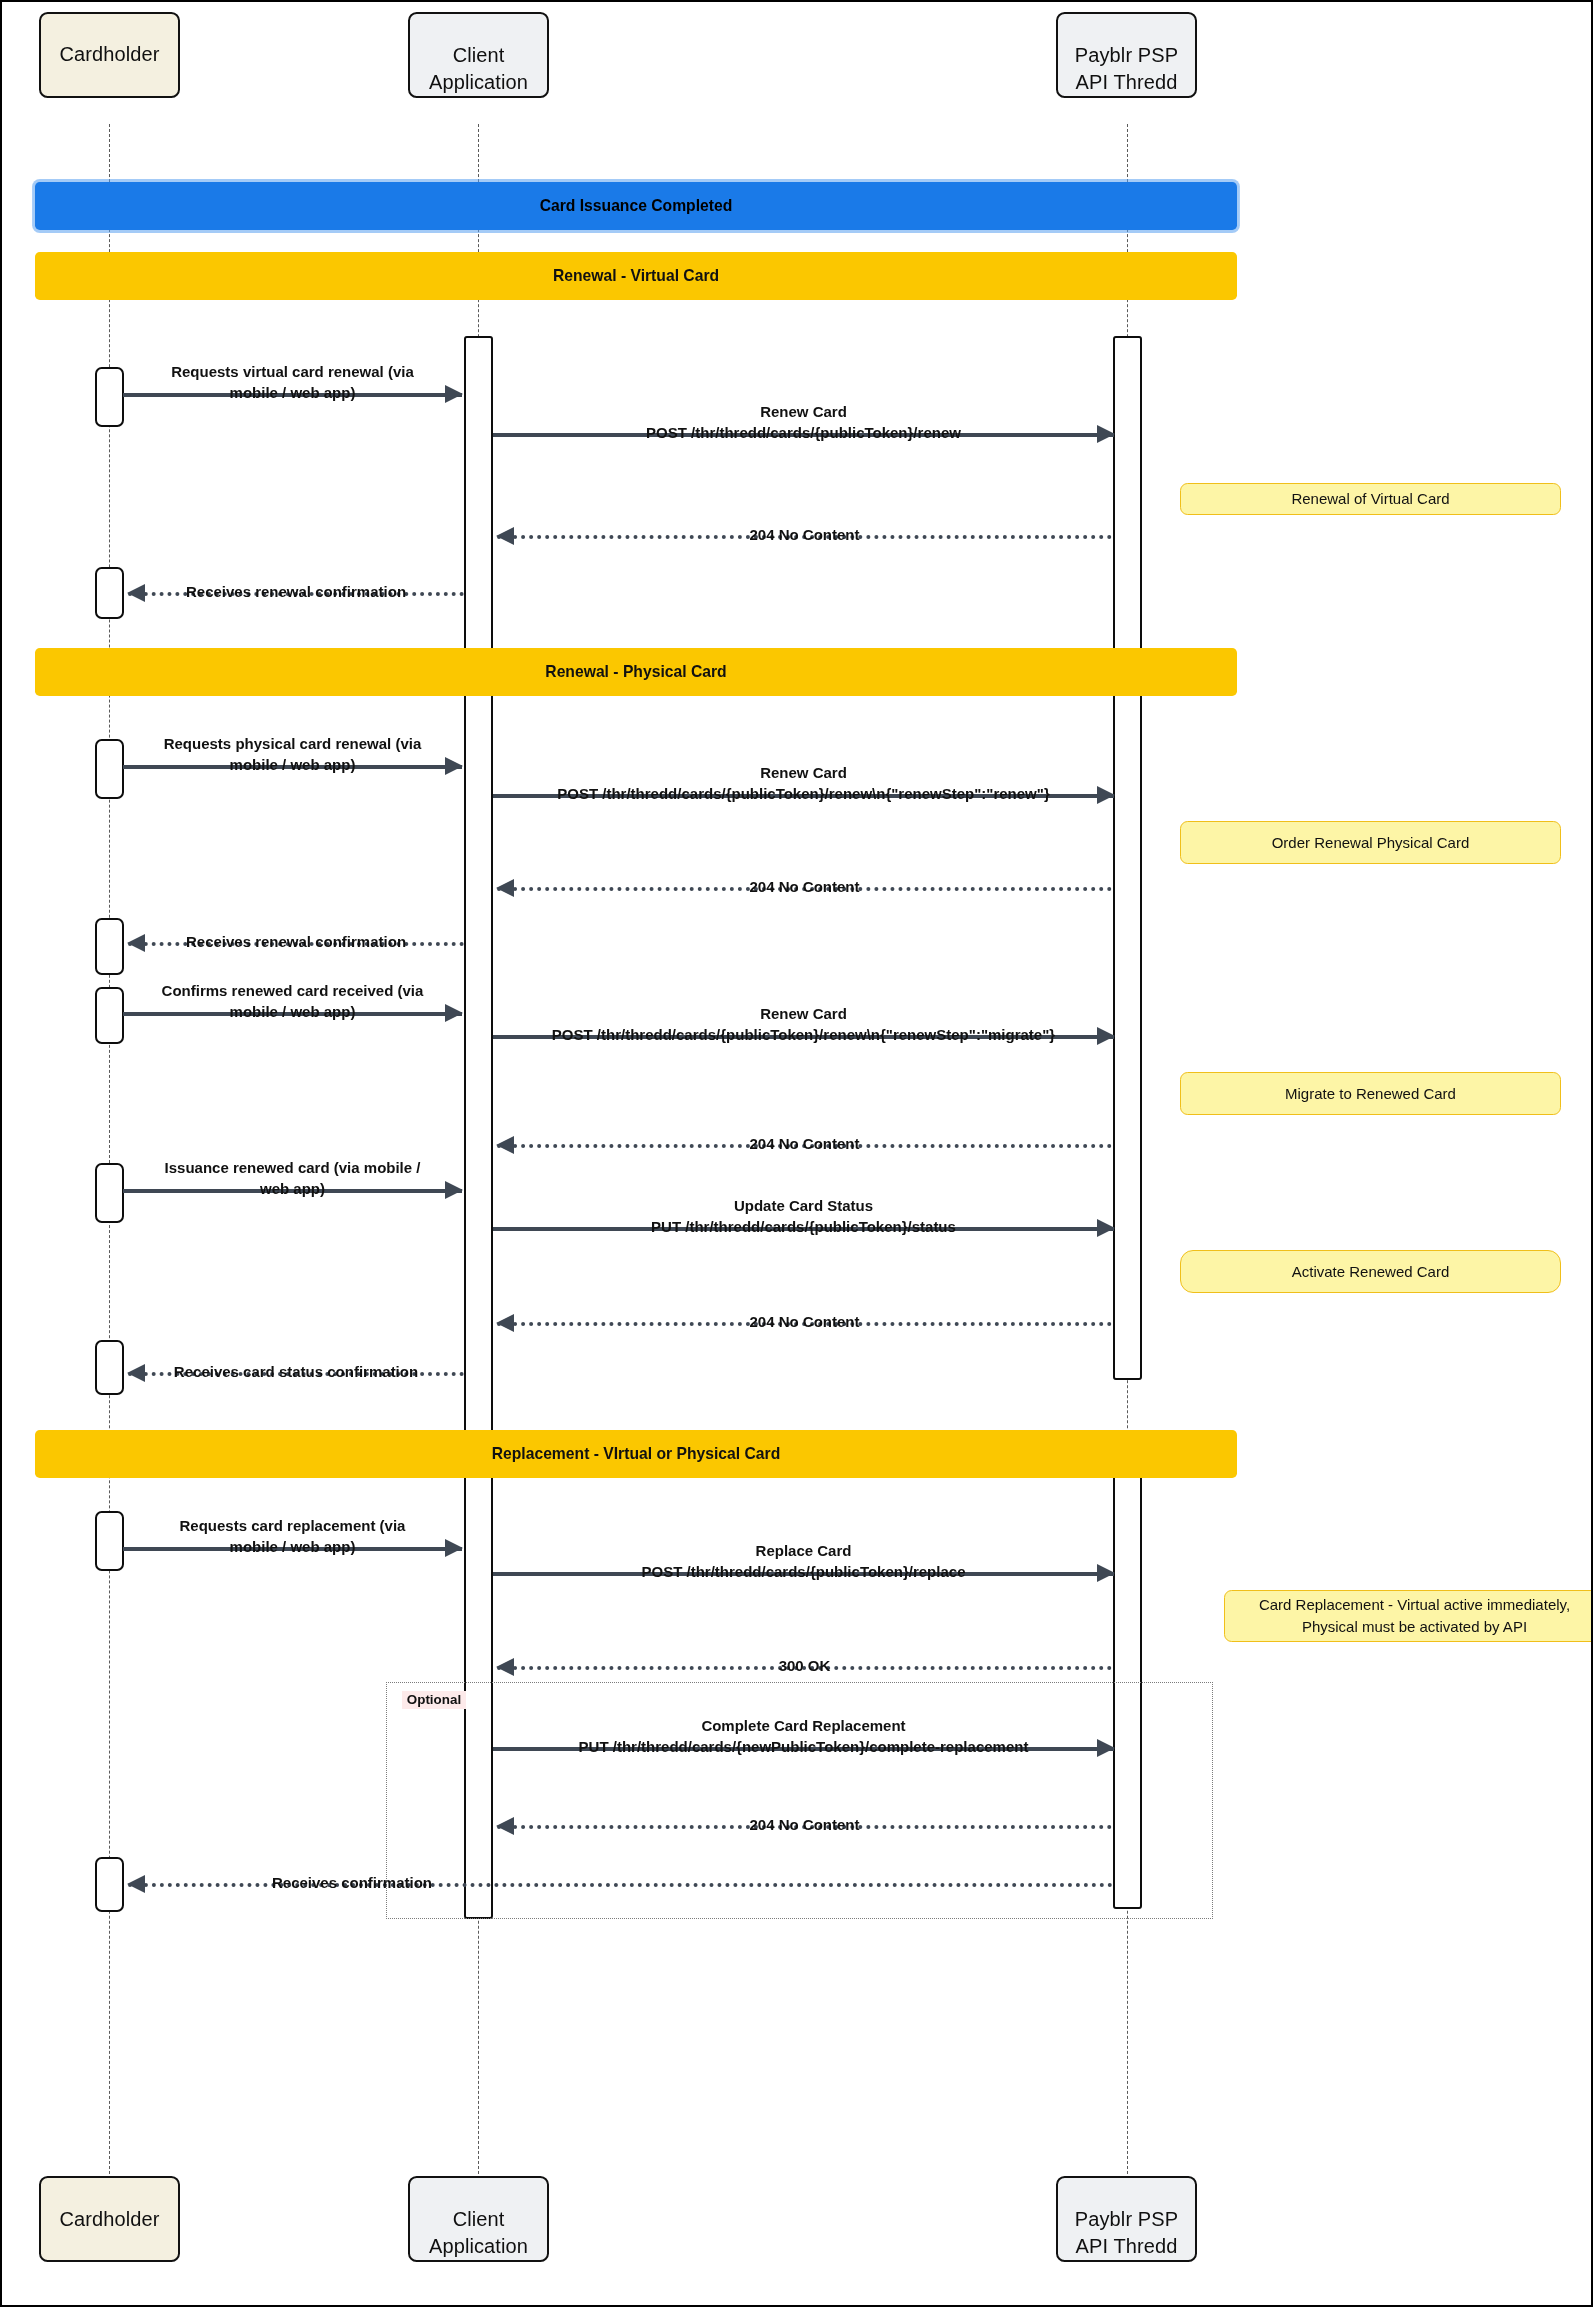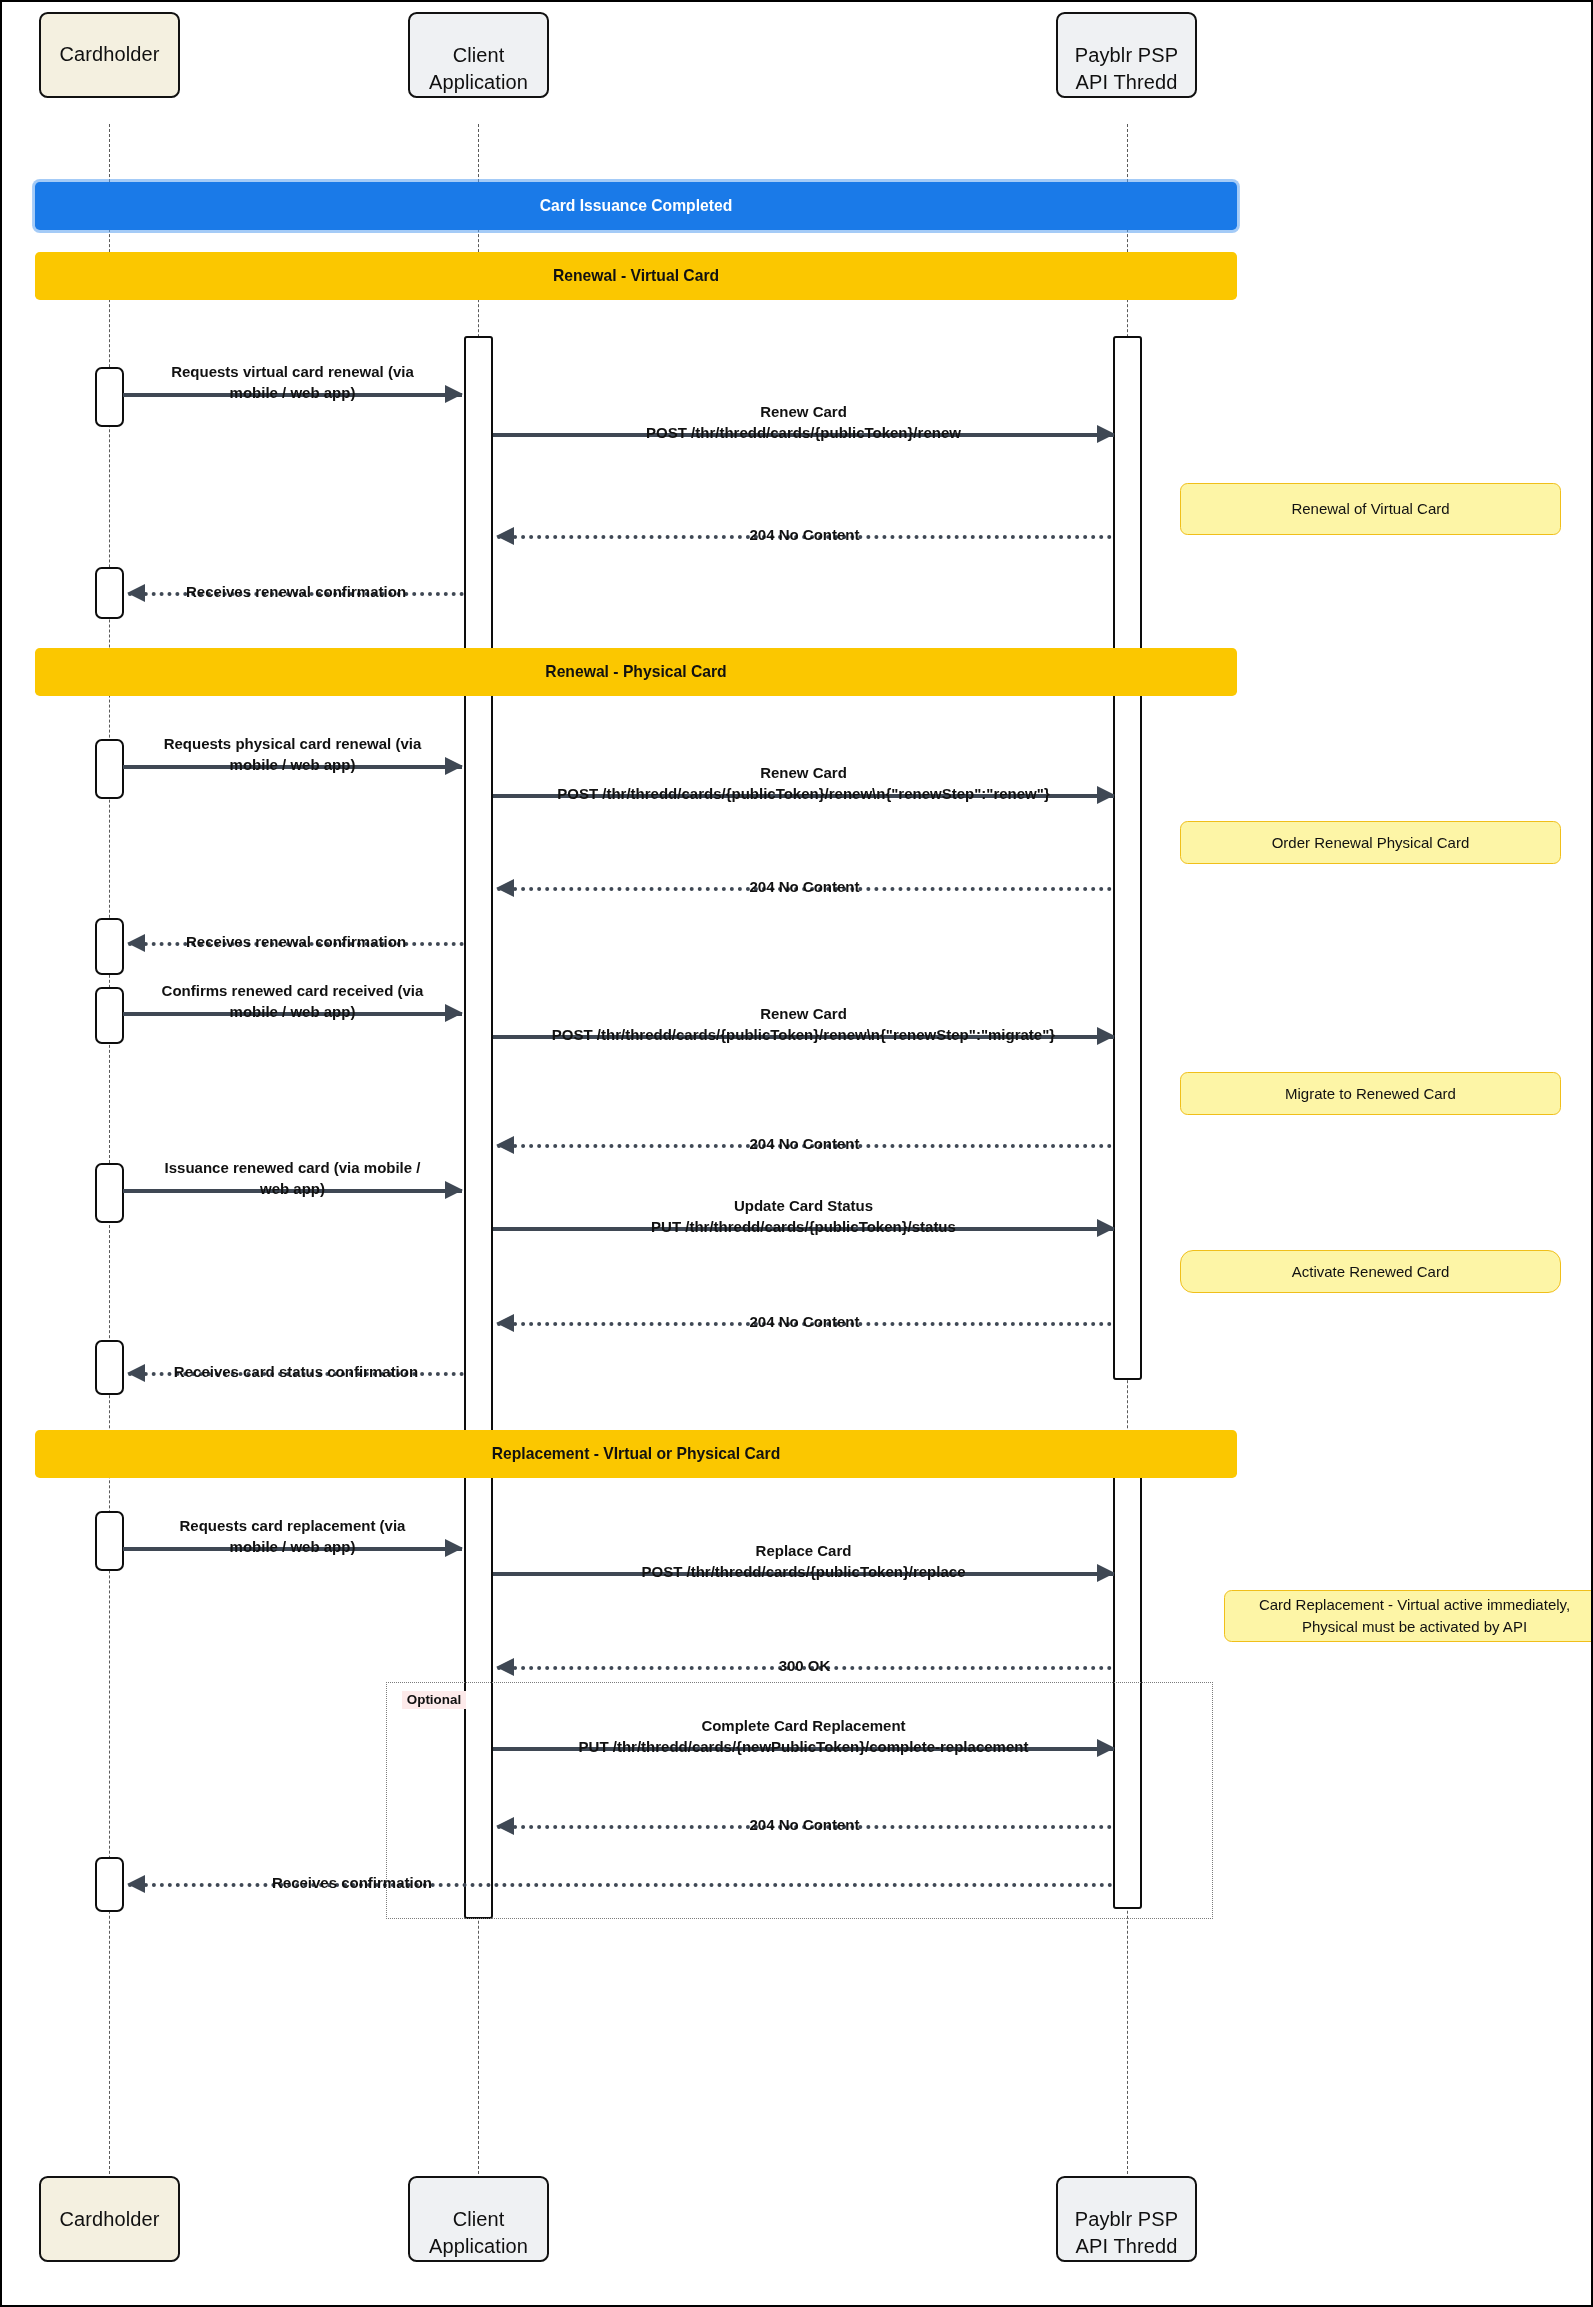--- a/index.html
+++ b/index.html
@@ -62,21 +62,21 @@
     height:48px;
     border-radius:4.8px;
     display:flex;
     align-items:center;
     justify-content:center;
     font-size:15.7px;
     font-weight:bold;
     z-index:30;
     box-sizing:border-box;
   }
-  .divider.blue{background:#1a7ae8;color:#ffffff;box-shadow:0 0 0 2.9px rgba(90,160,240,.55);}
+  .divider.blue{background:#1a7ae8;color:#000000;box-shadow:0 0 0 2.9px rgba(90,160,240,.55);}
   .divider.amber{background:#fbc700;color:#111111;}
 
   
   .note{
     position:absolute;
     box-sizing:border-box;
     background:#fdf5a6;
     border:1.9px solid #f0bf1a;
     border-radius:7.6px;
     display:flex;
@@ -335,21 +335,21 @@
     <div class="head"></div>
     <div class="label">204 No Content</div>
   </div>
 
   <div class="msg dotted left" style="left:126px; top:1881px; width:985px; height:19px;">
     <div class="line"></div>
     <div class="head"></div>
     <div class="label" style="right:auto; left:57px; width:334px;">Receives confirmation</div>
   </div>
 
-  <div class="note" style="left:1178px; top:481px; width:381px; height:52px;">
+  <div class="note" style="left:1178px; top:481px; width:381px; height:32px;">
     <span style="white-space:pre-line">Renewal of Virtual Card</span>
   </div>
   <div class="note" style="left:1178px; top:819px; width:381px; height:43px;">
     <span style="white-space:pre-line">Order Renewal Physical Card</span>
   </div>
   <div class="note" style="left:1178px; top:1070px; width:381px; height:43px;">
     <span style="white-space:pre-line">Migrate to Renewed Card</span>
   </div>
   <div class="note" style="left:1178px; top:1248px; width:381px; height:43px;border-radius:13px;">
     <span style="white-space:pre-line">Activate Renewed Card</span>

